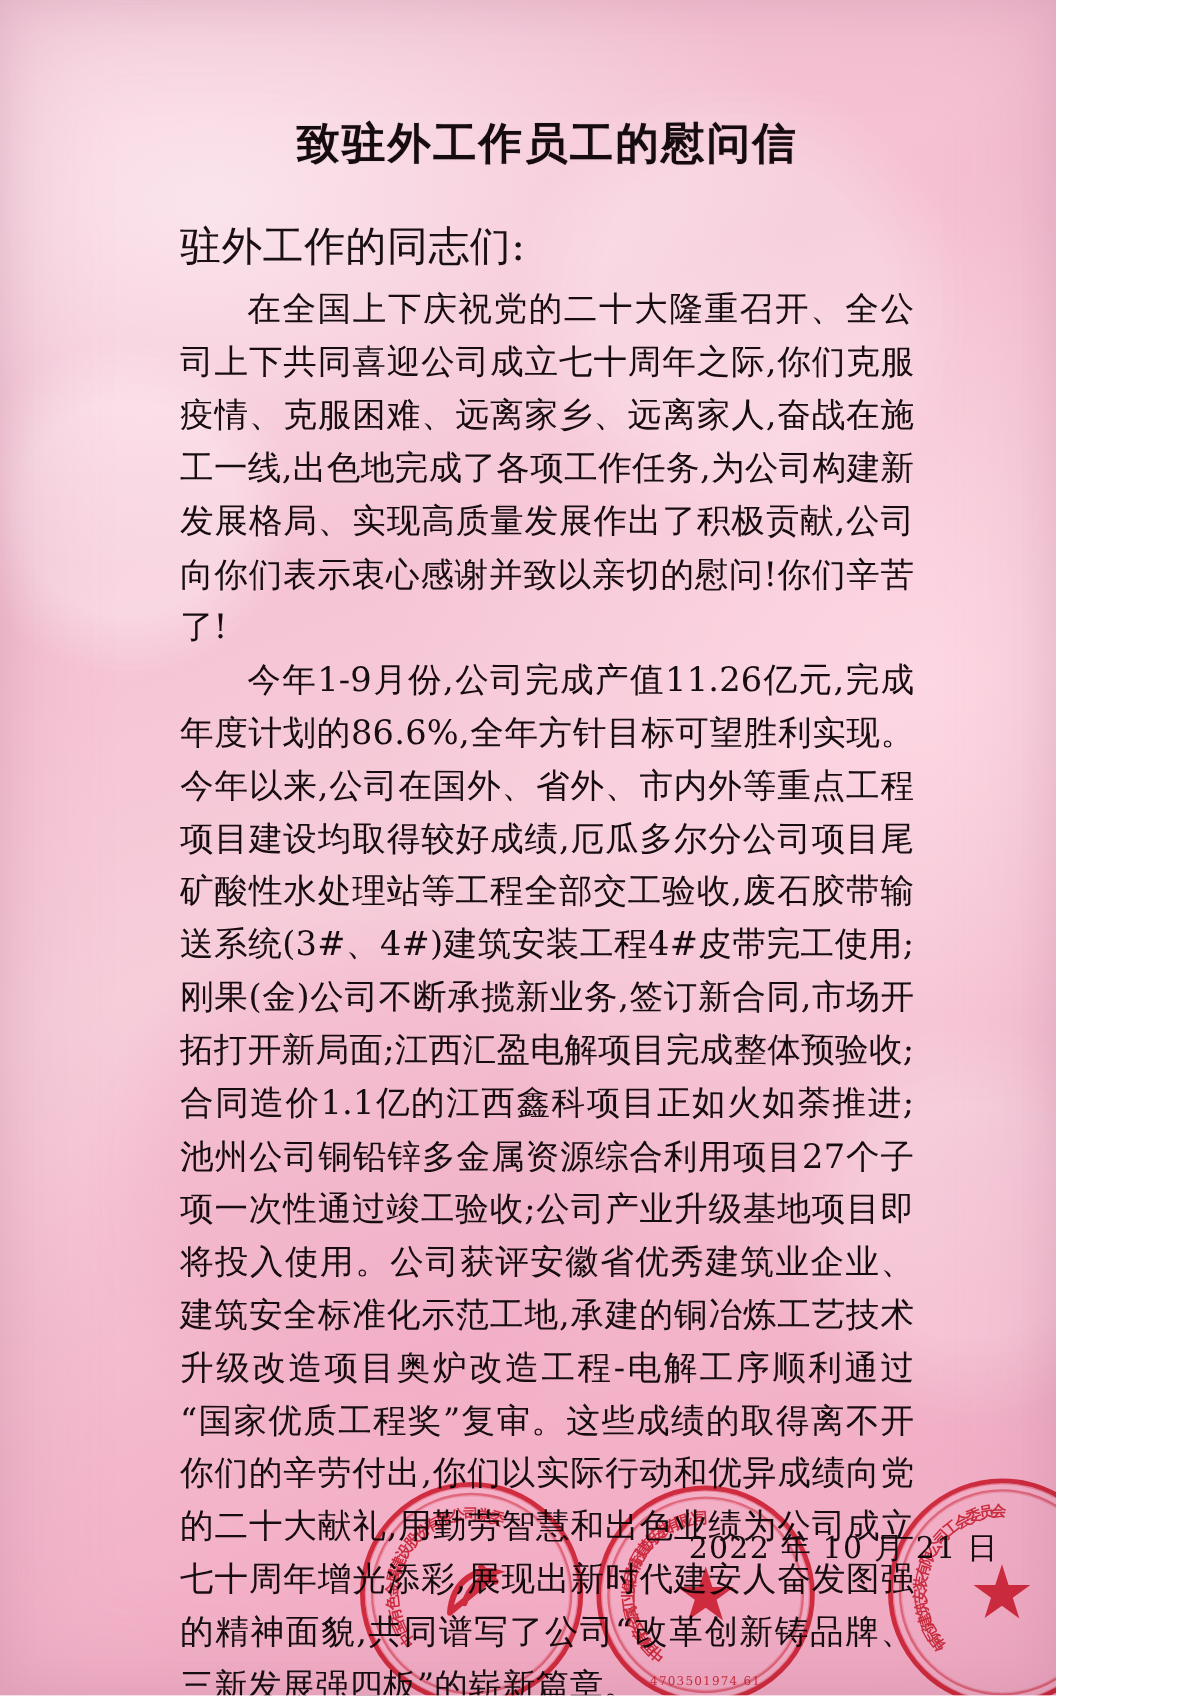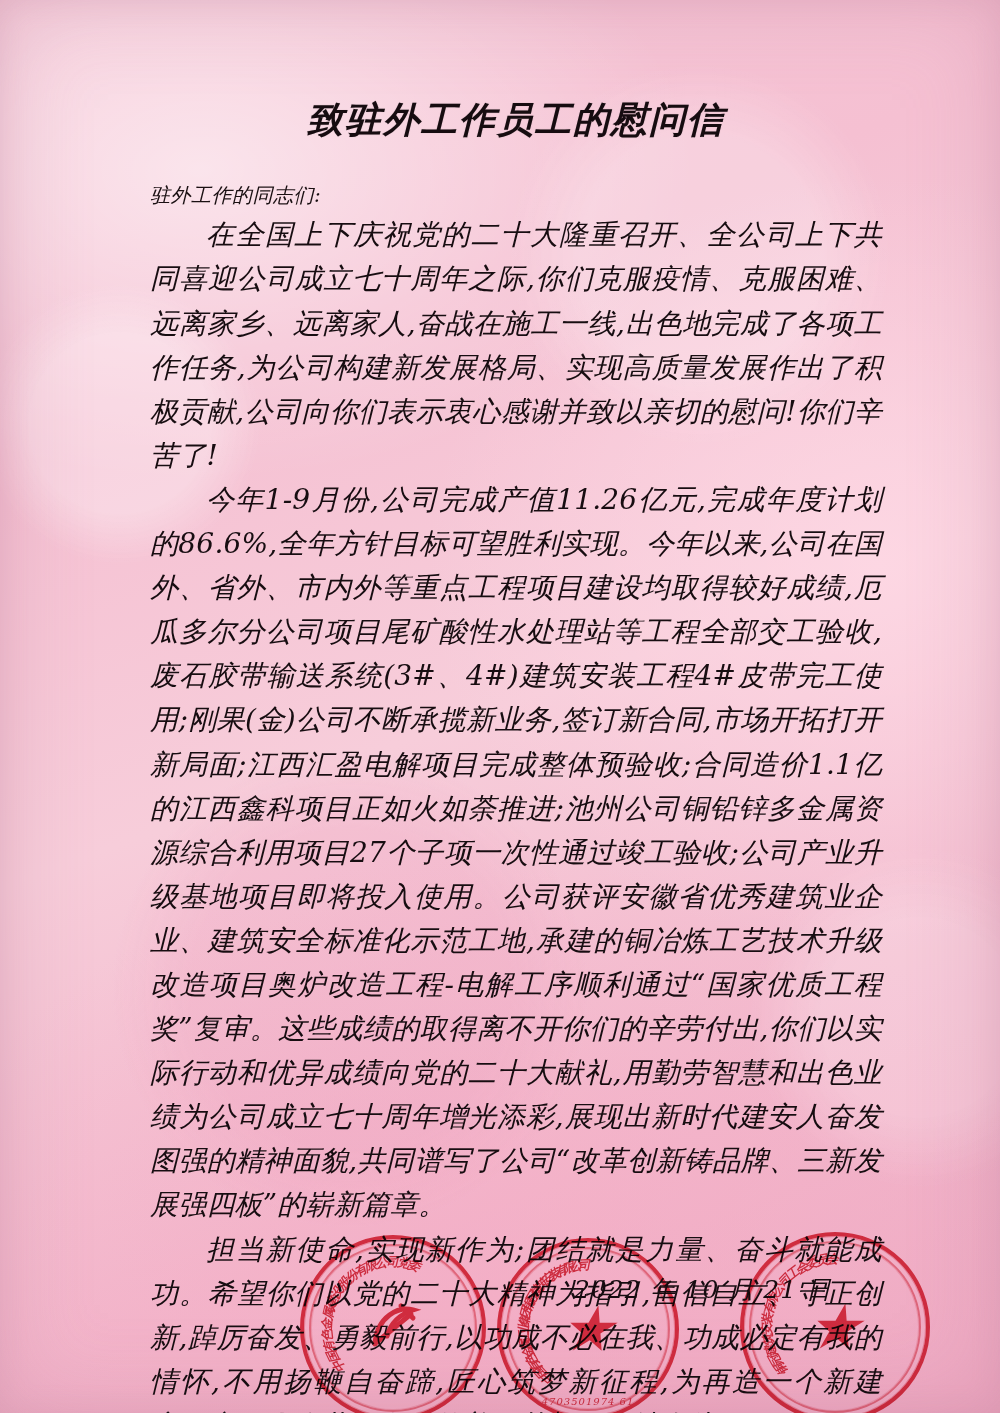--- a/index.html
+++ b/index.html
@@ -2,31 +2,30 @@
 <html lang="zh"><head>
 <meta charset="utf-8">
 <style>
   html, body {
     margin: 0;
     padding: 0;
     background: #ffffff;
   }
   #page {
     position: relative;
-    width: 1000px;
+    width: 880px;
     height: 1413px;
     overflow: hidden;
     background:
       radial-gradient(ellipse 800px 500px at 20% 12%, rgba(255,255,255,0.55), rgba(255,255,255,0) 62%),
       radial-gradient(ellipse 700px 600px at 88% 40%, rgba(255,218,230,0.75), rgba(255,218,230,0) 65%),
       radial-gradient(ellipse 900px 700px at 50% 95%, rgba(245,170,195,0.55), rgba(245,170,195,0) 70%),
       linear-gradient(160deg, #f6c9d8 0%, #f5c0d2 25%, #f7cdda 50%, #f2b6cb 78%, #eda9c2 100%);
     font-family: "DejaVu Serif", "Liberation Serif", serif;
     color: #1a1012;
-    font-style: italic;
   }
   
   #page::before {
     content: "";
     position: absolute;
     inset: 0;
     pointer-events: none;
     background:
       radial-gradient(circle at 12% 30%, rgba(255,255,255,0.35) 0 90px, rgba(255,255,255,0) 140px),
       radial-gradient(circle at 70% 18%, rgba(255,255,255,0.28) 0 120px, rgba(255,255,255,0) 190px),
@@ -54,21 +53,21 @@
     text-align: center;
     font-size: 36px;
     font-weight: bold;
     letter-spacing: 2px;
     margin: 0 0 34px 0;
     color: #160c10;
     text-shadow: 0 0 1px rgba(0,0,0,0.25);
   }
 
   .salutation {
-    font-size: 20px;
+    font-size: 34px;
     line-height: 1.62;
     margin: 0 0 2px 0;
     letter-spacing: 0.5px;
   }
 
   .para {
     font-size: 28px;
     line-height: 1.575;
     text-indent: 2em;
     margin: 0;

